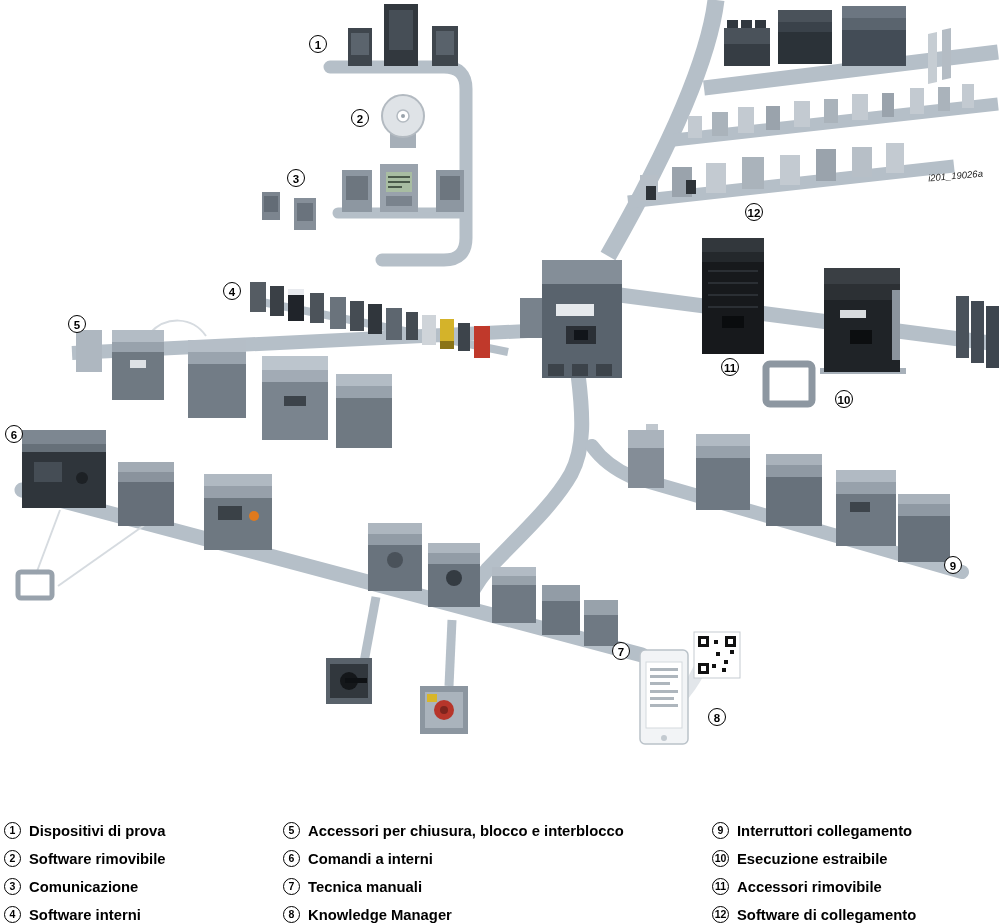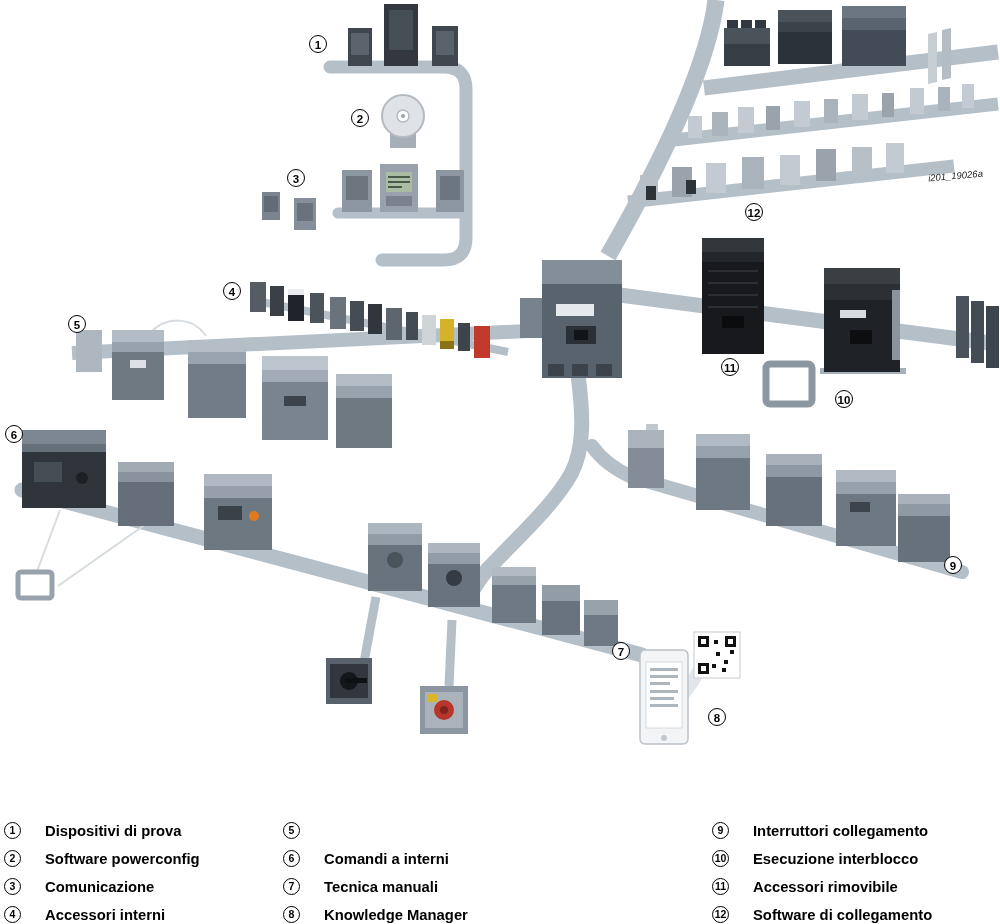--- a/index.html
+++ b/index.html
@@ -10,21 +10,21 @@
            background:#fff;color:#000;font-size:11.5px;font-weight:700;line-height:18px;
            text-align:center;box-sizing:border-box;z-index:5;}
   .watermark{position:absolute;left:928px;top:170px;font-size:9.5px;font-style:italic;color:#1d1d1d;
              transform:rotate(-5deg);z-index:4;}
   .legend{position:absolute;left:0;top:820px;width:1000px;height:104px;z-index:6;}
   .legend-col{position:absolute;top:2px;}
   .legend-item{display:flex;align-items:center;height:17px;margin-bottom:11px;}
   .lnum{flex:0 0 17px;width:17px;height:17px;border:1.5px solid #000;border-radius:50%;
         font-size:10.5px;font-weight:700;line-height:14.5px;text-align:center;box-sizing:border-box;
         background:#fff;color:#000;}
-  .llabel{margin-left:24px;font-size:14.8px;font-weight:700;color:#000;white-space:nowrap;}
+  .llabel{margin-left:8px;font-size:14.8px;font-weight:700;color:#000;white-space:nowrap;}
 </style>
 </head>
 <body>
 
 <div id="stage">
 
   <svg id="diagram-svg" width="1000" height="924" viewBox="0 0 1000 924">
 
     <g fill="none" stroke="#b5bfc8">
       <path d="M330,67 H444 Q466,67 466,89 V238 Q466,260 444,260 H382" stroke-width="13" stroke-linecap="round"></path>
@@ -348,34 +348,35 @@
   <div class="watermark">i201_19026a</div>
 
   <div class="legend">
     <div class="legend-col" style="left:4px">
       <div class="legend-item">
         <span class="lnum">1</span>
         <span class="llabel">Dispositivi di prova</span>
       </div>
       <div class="legend-item">
         <span class="lnum">2</span>
-        <span class="llabel">Software powerconfig</span>
+        <span class="llabel">Software rimovibile</span>
       </div>
       <div class="legend-item">
         <span class="lnum">3</span>
         <span class="llabel">Comunicazione</span>
       </div>
       <div class="legend-item">
         <span class="lnum">4</span>
-        <span class="llabel">Accessori interni</span>
+        <span class="llabel">Software interni</span>
       </div>
     </div>
     <div class="legend-col" style="left:283px">
       <div class="legend-item">
         <span class="lnum">5</span>
+        <span class="llabel">Accessori per chiusura, blocco e interblocco</span>
       </div>
       <div class="legend-item">
         <span class="lnum">6</span>
         <span class="llabel">Comandi a interni</span>
       </div>
       <div class="legend-item">
         <span class="lnum">7</span>
         <span class="llabel">Tecnica manuali</span>
       </div>
       <div class="legend-item">
@@ -383,21 +384,21 @@
         <span class="llabel">Knowledge Manager</span>
       </div>
     </div>
     <div class="legend-col" style="left:712px">
       <div class="legend-item">
         <span class="lnum">9</span>
         <span class="llabel">Interruttori collegamento</span>
       </div>
       <div class="legend-item">
         <span class="lnum">10</span>
-        <span class="llabel">Esecuzione interblocco</span>
+        <span class="llabel">Esecuzione estraibile</span>
       </div>
       <div class="legend-item">
         <span class="lnum">11</span>
         <span class="llabel">Accessori rimovibile</span>
       </div>
       <div class="legend-item">
         <span class="lnum">12</span>
         <span class="llabel">Software di collegamento</span>
       </div>
     </div>

